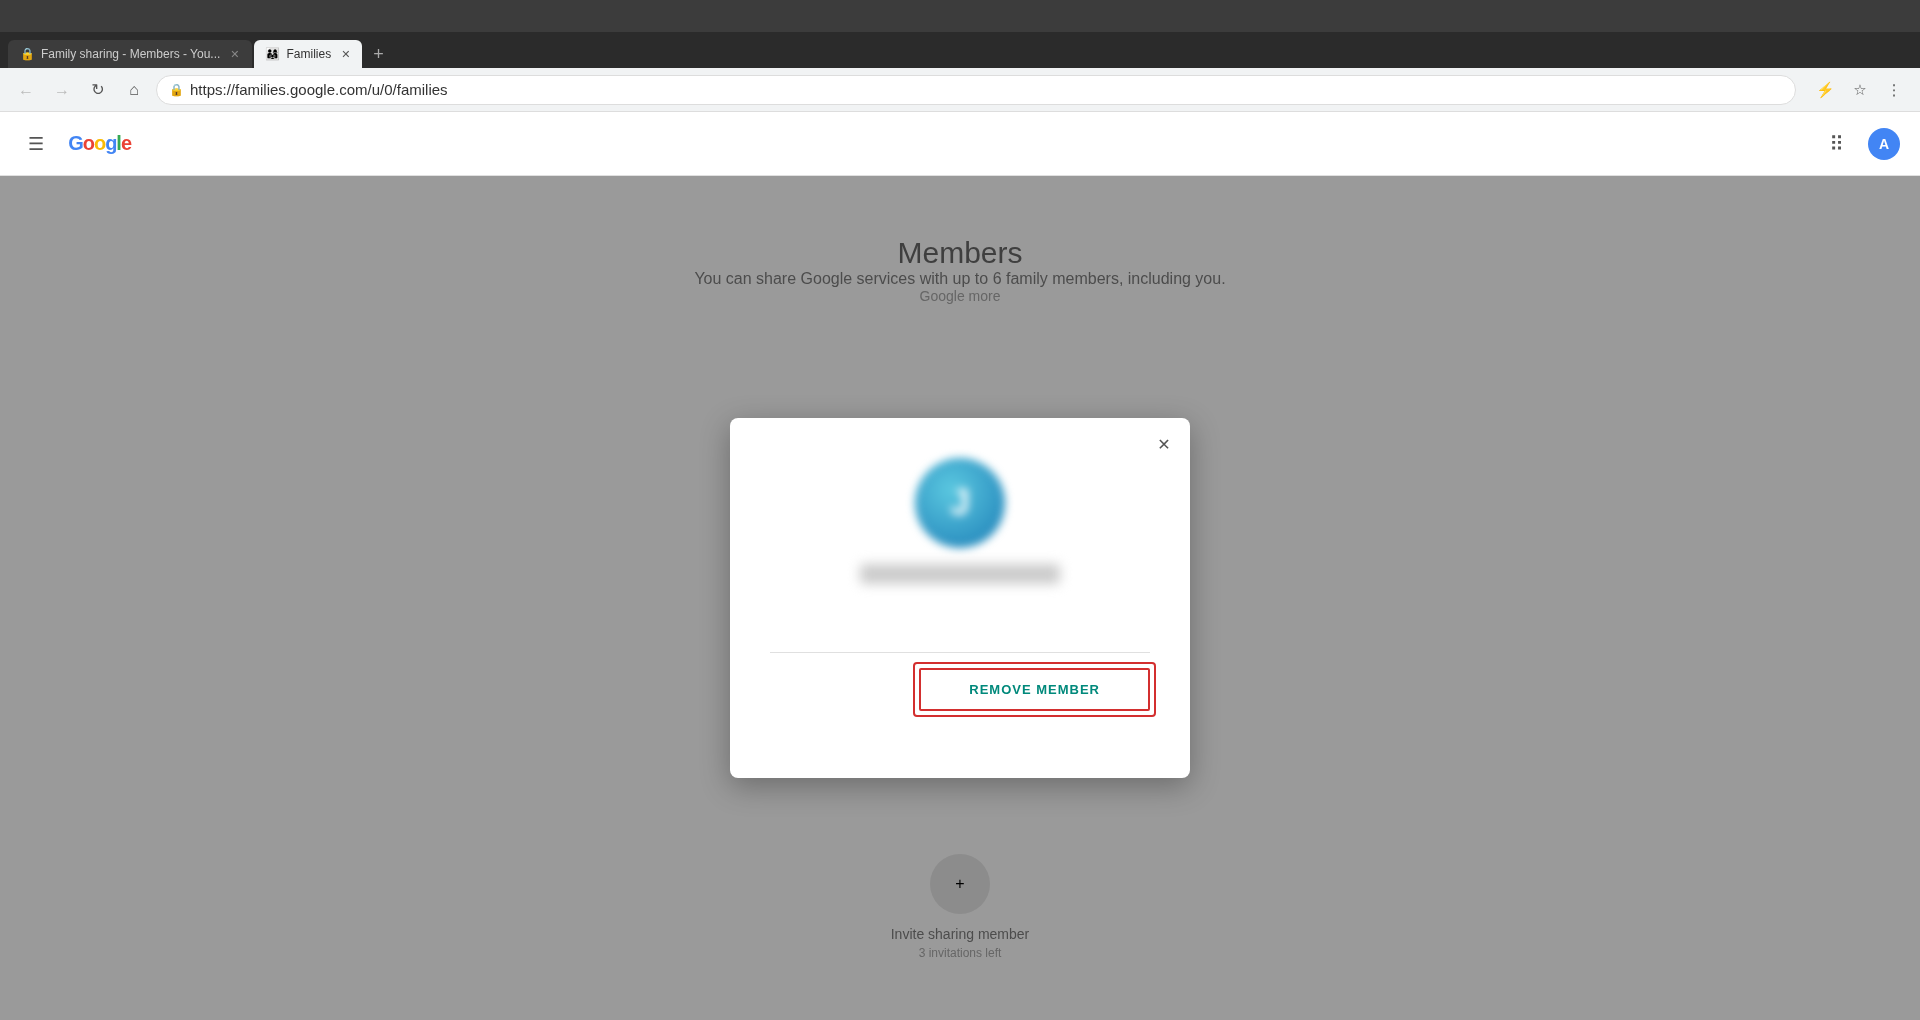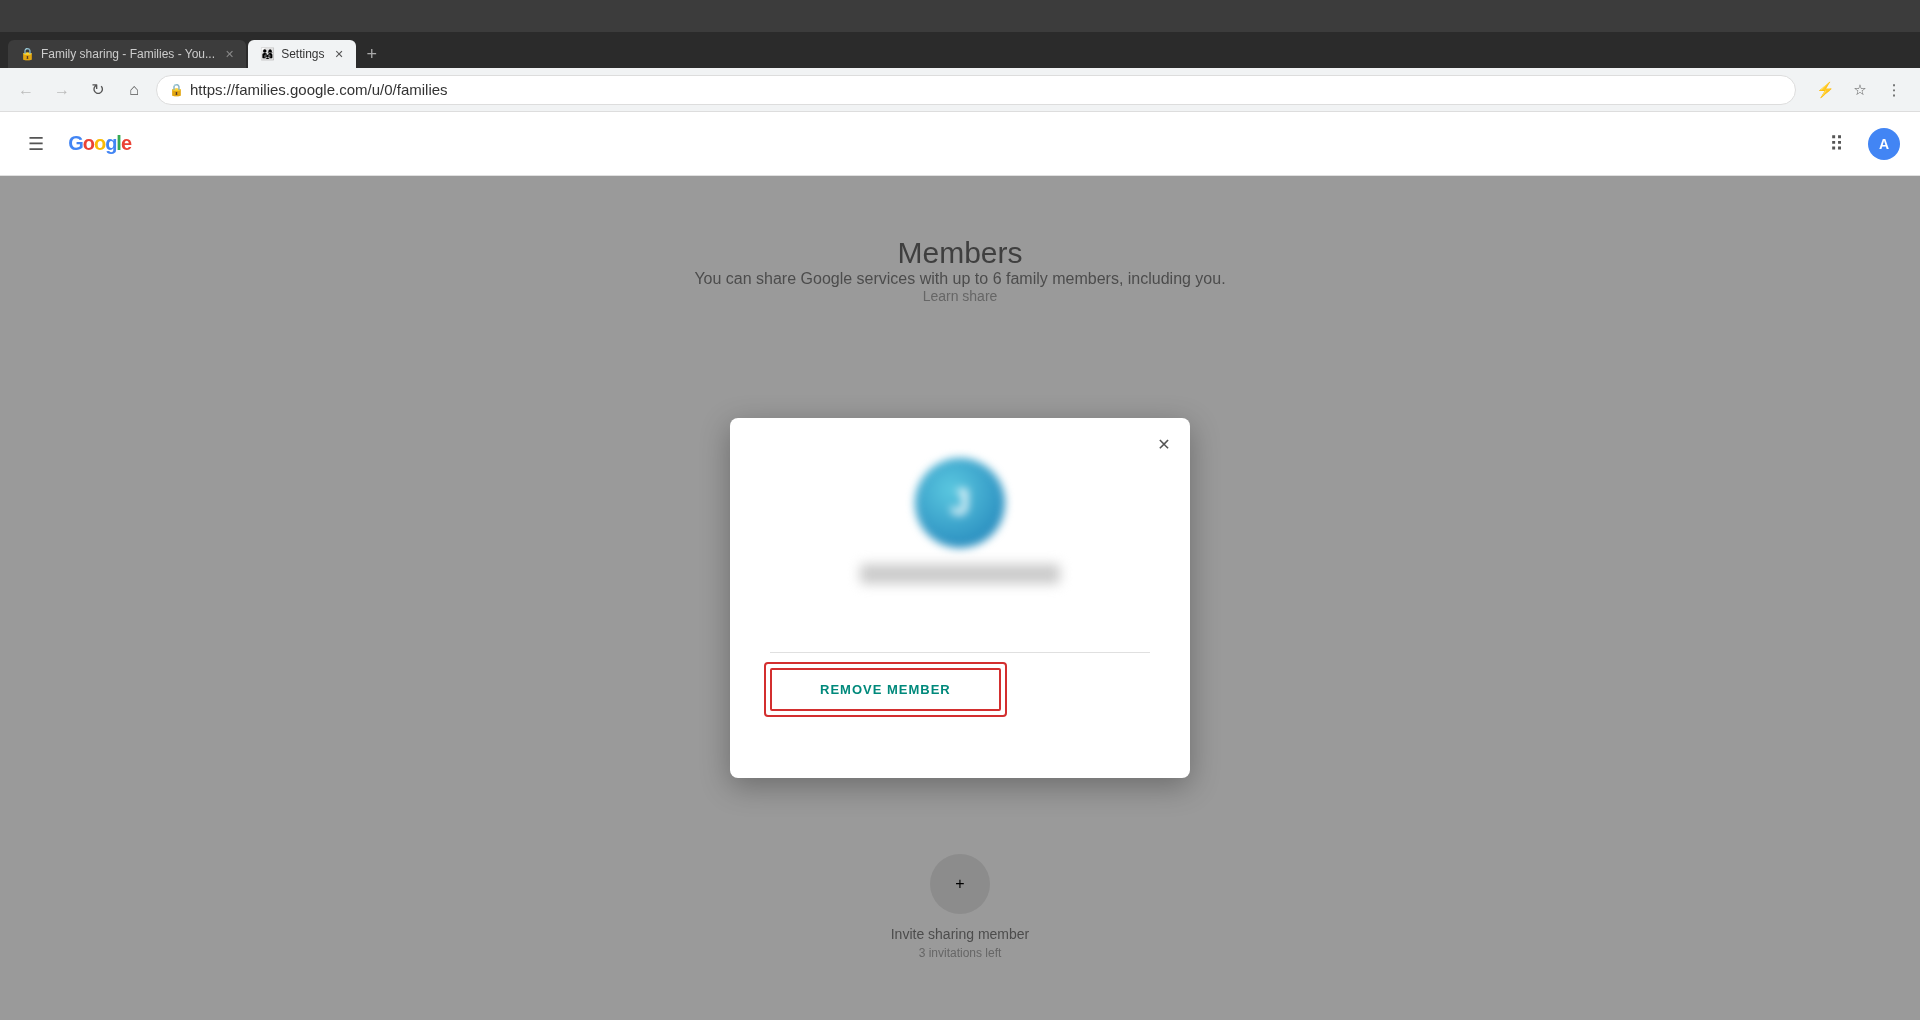--- a/index.html
+++ b/index.html
@@ -330,21 +330,21 @@
       width: 100%;
       height: 1px;
       background: #e0e0e0;
       margin-top: 60px;
     }
 
     .modal-actions {
       width: 100%;
       padding: 0;
       display: flex;
-      justify-content: flex-start;
+      justify-content: flex-end;
       align-items: center;
       height: 72px;
     }
 
     .remove-member-btn {
       border: 2px solid #d32f2f;
       background: white;
       color: #00897b;
       font-size: 13px;
       font-weight: bold;
@@ -377,26 +377,26 @@
 </head>
 <body>
 
 <div class="browser-chrome">
   
 </div>
 
 <div class="tab-bar">
   <div class="tab">
     <span>🔒</span>
-    <span>Family sharing - Families - You...</span>
+    <span>Family sharing - Members - You...</span>
     <span class="tab-close">✕</span>
   </div>
   <div class="tab active">
     <span>👨‍👩‍👧</span>
-    <span>Settings</span>
+    <span>Families</span>
     <span class="tab-close">✕</span>
   </div>
   <div class="tab-add">+</div>
 </div>
 
 <div class="address-bar-row">
   <button class="nav-btn disabled">←</button>
   <button class="nav-btn disabled">→</button>
   <button class="nav-btn">↻</button>
   <button class="nav-btn">⌂</button>
@@ -422,21 +422,21 @@
   <div class="apps-icon">⠿</div>
   <div class="user-avatar-btn">
     <span>A</span>
   </div>
 </div>
 
 <div class="page-bg">
   <div class="page-content">
     <h1 class="page-title">Members</h1>
     <p class="page-subtitle">You can share Google services with up to 6 family members, including you.</p>
-    <p class="learn-more">Learn share</p>
+    <p class="learn-more">Google more</p>
 
     <div class="invite-section">
       <div class="invite-avatar">
         <span>+</span>
       </div>
       <span class="invite-label">Invite sharing member</span>
       <span class="invite-sub">3 invitations left</span>
     </div>
   </div>
 

